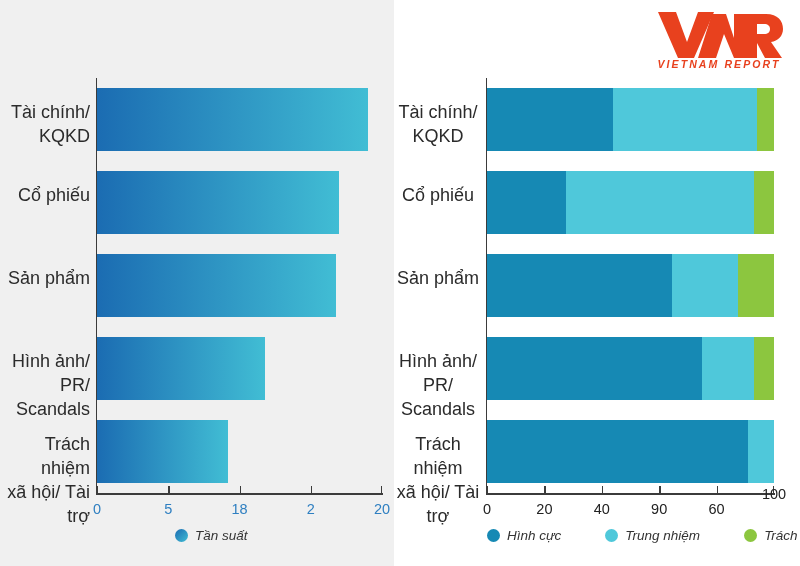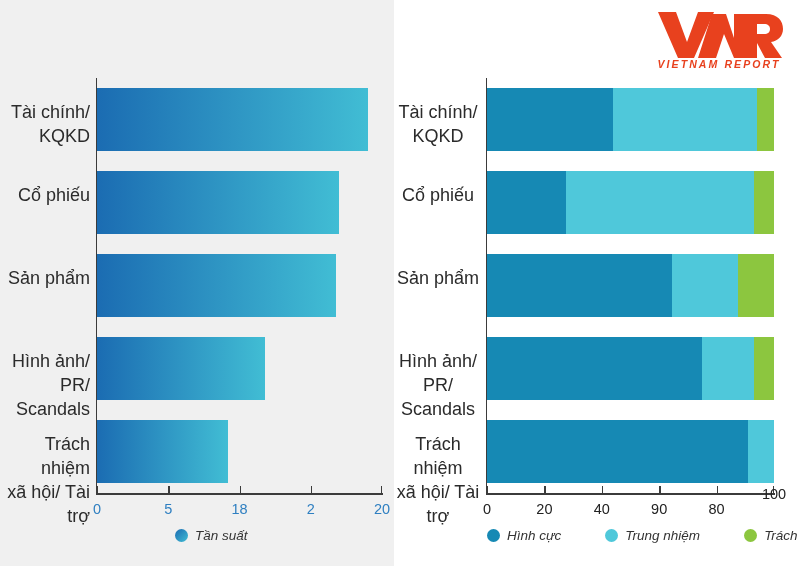--- a/index.html
+++ b/index.html
@@ -142,21 +142,21 @@
       <div class="axis-line haxis" style="left: 486px; top: 493px; width: 289px;"></div>
       <div class="tick" style="left: 487px; top: 486px;"></div>
       <div class="ticklabel dark" style="left: 487px; top: 501px;">0</div>
       <div class="tick" style="left: 544.4px; top: 486px;"></div>
       <div class="ticklabel dark" style="left: 544.4px; top: 501px;">20</div>
       <div class="tick" style="left: 601.8px; top: 486px;"></div>
       <div class="ticklabel dark" style="left: 601.8px; top: 501px;">40</div>
       <div class="tick" style="left: 659.2px; top: 486px;"></div>
       <div class="ticklabel dark" style="left: 659.2px; top: 501px;">90</div>
       <div class="tick" style="left: 716.6px; top: 486px;"></div>
-      <div class="ticklabel dark" style="left: 716.6px; top: 501px;">80</div>
+      <div class="ticklabel dark" style="left: 716.6px; top: 501px;">60</div>
       <div class="tick" style="left: 772.6px; top: 486px;"></div>
       <div class="ticklabel dark" style="left: 774px; top: 486px;">100</div>
       <div class="catlabel r" style="left: 396px; top: 99.5px; width: 84px;">Tài chính/
 KQKD</div>
       <div class="bar" style="left: 487px; top: 88px; height: 63px; width: 287px;">
         <div class="seg" style="left: 0px; width: 126.28px; background: rgb(22, 137, 180);"></div>
         <div class="seg" style="left: 126.28px; width: 143.5px; background: rgb(79, 200, 218);"></div>
         <div class="seg" style="left: 269.78px; width: 17.22px; background: rgb(140, 198, 63);"></div>
       </div>
       <div class="catlabel r" style="left: 396px; top: 182.5px; width: 84px;">Cổ phiếu</div>

